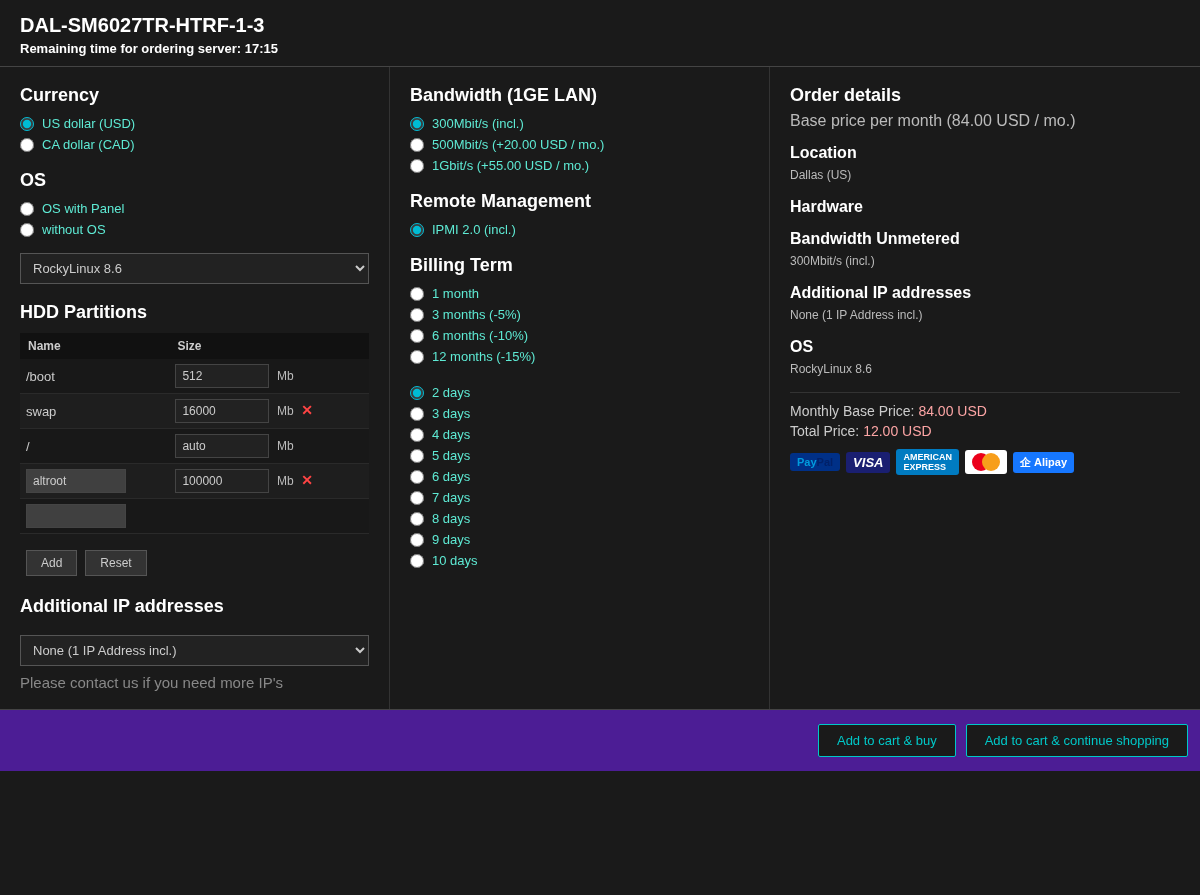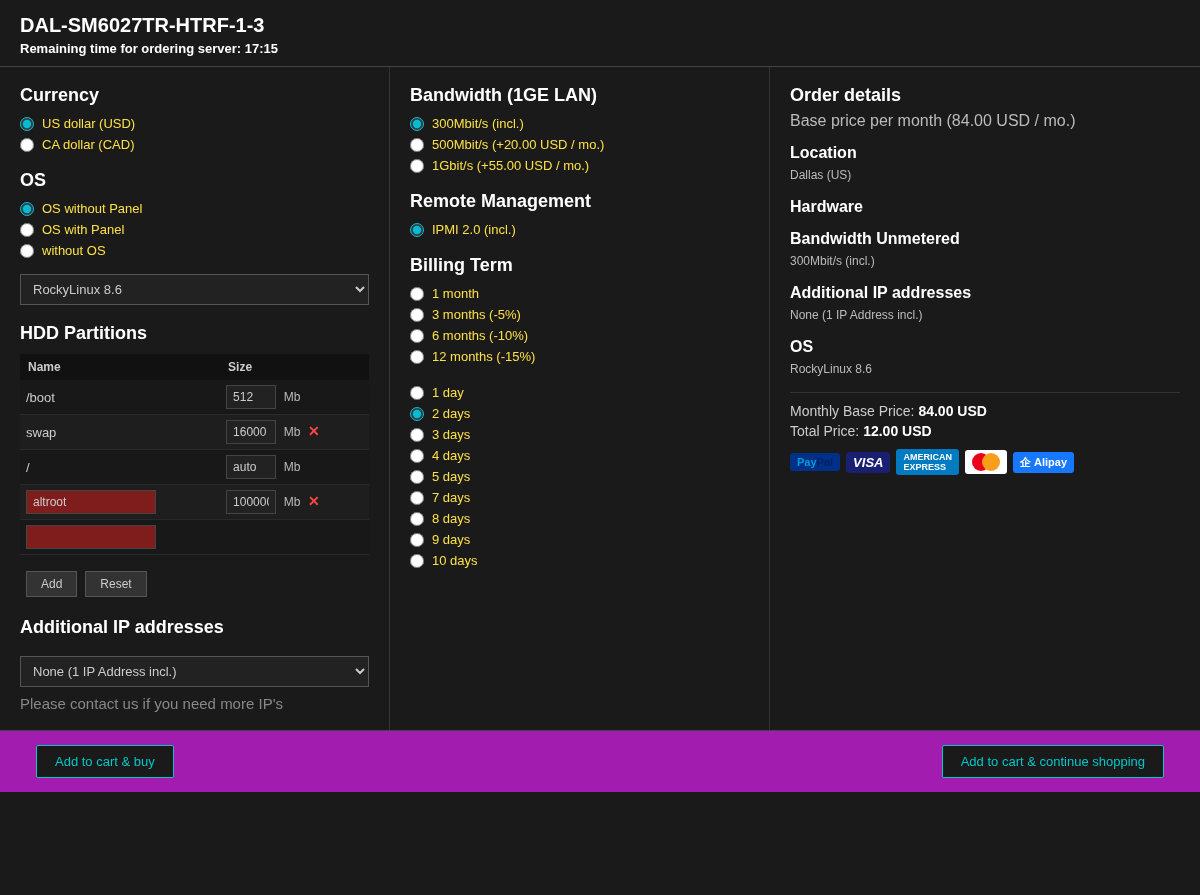--- a/index.html
+++ b/index.html
@@ -56,21 +56,21 @@
       color: #fff;
       margin-bottom: 10px;
     }
     .radio-group {
       margin-bottom: 6px;
       display: flex;
       align-items: center;
       gap: 8px;
     }
     .radio-group label {
-      color: #fde047;
+      color: #5eead4;
       cursor: pointer;
     }
     input[type="radio"] {
       accent-color: #00bcd4;
       width: 14px;
       height: 14px;
       cursor: pointer;
     }
     .os-section {
       margin-top: 18px;
@@ -103,33 +103,33 @@
       font-size: 12px;
     }
     .hdd-table td {
       padding: 5px 6px;
       border-bottom: 1px solid #2a2a2a;
       vertical-align: middle;
     }
     .hdd-table tr:nth-child(even) td { background: #1e1e1e; }
     .hdd-table tr:nth-child(odd) td { background: #181818; }
     .hdd-input-name {
-      background: #7f1d1d;
+      background: #404040;
       color: #ccc;
       border: 1px solid #444;
       padding: 4px 6px;
-      width: 130px;
+      width: 100px;
       font-size: 12px;
     }
     .hdd-input-size {
       background: #222;
       color: #ccc;
       border: 1px solid #444;
       padding: 4px 6px;
-      width: 50px;
+      width: 94px;
       font-size: 12px;
     }
     .mb-label {
       color: #bbb;
       font-size: 12px;
       margin-left: 4px;
     }
     .remove-btn {
       color: #f44;
       font-size: 14px;
@@ -203,22 +203,22 @@
       border: none;
       border-top: 1px solid #333;
       margin: 10px 0;
     }
     .price-row {
       margin-bottom: 4px;
       font-size: 14px;
       color: #ccc;
     }
     .price-bold {
-      font-weight: bold;
-      color: #ffffff;
+      font-weight: normal;
+      color: #fca5a5;
     }
     .payment-icons {
       display: flex;
       gap: 6px;
       margin-top: 10px;
       align-items: center;
       flex-wrap: wrap;
     }
     .payment-icon {
       background: #eee;
@@ -231,25 +231,25 @@
       align-items: center;
     }
     .paypal-icon { background: #003087; color: #fff; }
     .visa-icon { background: #1a1f71; color: #fff; font-style: italic; font-size: 13px; font-weight: 900; }
     .amex-icon { background: #007bc1; color: #fff; font-size: 9px; }
     .mc-icon { background: #fff; }
     .alipay-icon { background: #1677ff; color: #fff; font-size: 9px; }
     
     .footer {
       border-top: 1px solid #444;
-      padding: 14px 36px;
+      padding: 14px 12px;
       display: flex;
-      justify-content: space-between;
+      justify-content: flex-end;
       gap: 10px;
-      background: #a21caf;
+      background: #4c1d95;
     }
     .btn-cart {
       background: #1a1a1a;
       color: #00c8c8;
       border: 1px solid #00c8c8;
       padding: 8px 18px;
       font-size: 13px;
       cursor: pointer;
       border-radius: 2px;
     }
@@ -286,24 +286,20 @@
         <label>US dollar (USD)</label>
       </div>
       <div class="radio-group">
         <input type="radio" name="currency" value="cad" style="">
         <label>CA dollar (CAD)</label>
       </div>
     </div>
 
     <div class="os-section">
       <div class="section-title">OS</div>
-      <div class="radio-group">
-        <input type="radio" name="os_type" value="no_panel" checked="" style="">
-        <label>OS without Panel</label>
-      </div>
       <div class="radio-group">
         <input type="radio" name="os_type" value="with_panel" style="">
         <label>OS with Panel</label>
       </div>
       <div class="radio-group">
         <input type="radio" name="os_type" value="no_os" style="">
         <label>without OS</label>
       </div>
       <select class="os-dropdown">
         <option>RockyLinux 8.6</option>
@@ -421,38 +417,38 @@
       <div class="radio-group">
         <input type="radio" name="billing" value="6m" style="">
         <label>6 months (-10%)</label>
       </div>
       <div class="radio-group">
         <input type="radio" name="billing" value="12m" style="">
         <label>12 months (-15%)</label>
       </div>
       <br>
       <div class="radio-group">
-        <input type="radio" name="billing" value="1d" style="">
-        <label>1 day</label>
-      </div>
-      <div class="radio-group">
         <input type="radio" name="billing" value="2d" checked="" style="">
         <label>2 days</label>
       </div>
       <div class="radio-group">
         <input type="radio" name="billing" value="3d" style="">
         <label>3 days</label>
       </div>
       <div class="radio-group">
         <input type="radio" name="billing" value="4d" style="">
         <label>4 days</label>
       </div>
       <div class="radio-group">
         <input type="radio" name="billing" value="5d" style="">
         <label>5 days</label>
+      </div>
+      <div class="radio-group">
+        <input type="radio" name="billing" value="6d" style="">
+        <label>6 days</label>
       </div>
       <div class="radio-group">
         <input type="radio" name="billing" value="7d" style="">
         <label>7 days</label>
       </div>
       <div class="radio-group">
         <input type="radio" name="billing" value="8d" style="">
         <label>8 days</label>
       </div>
       <div class="radio-group">

